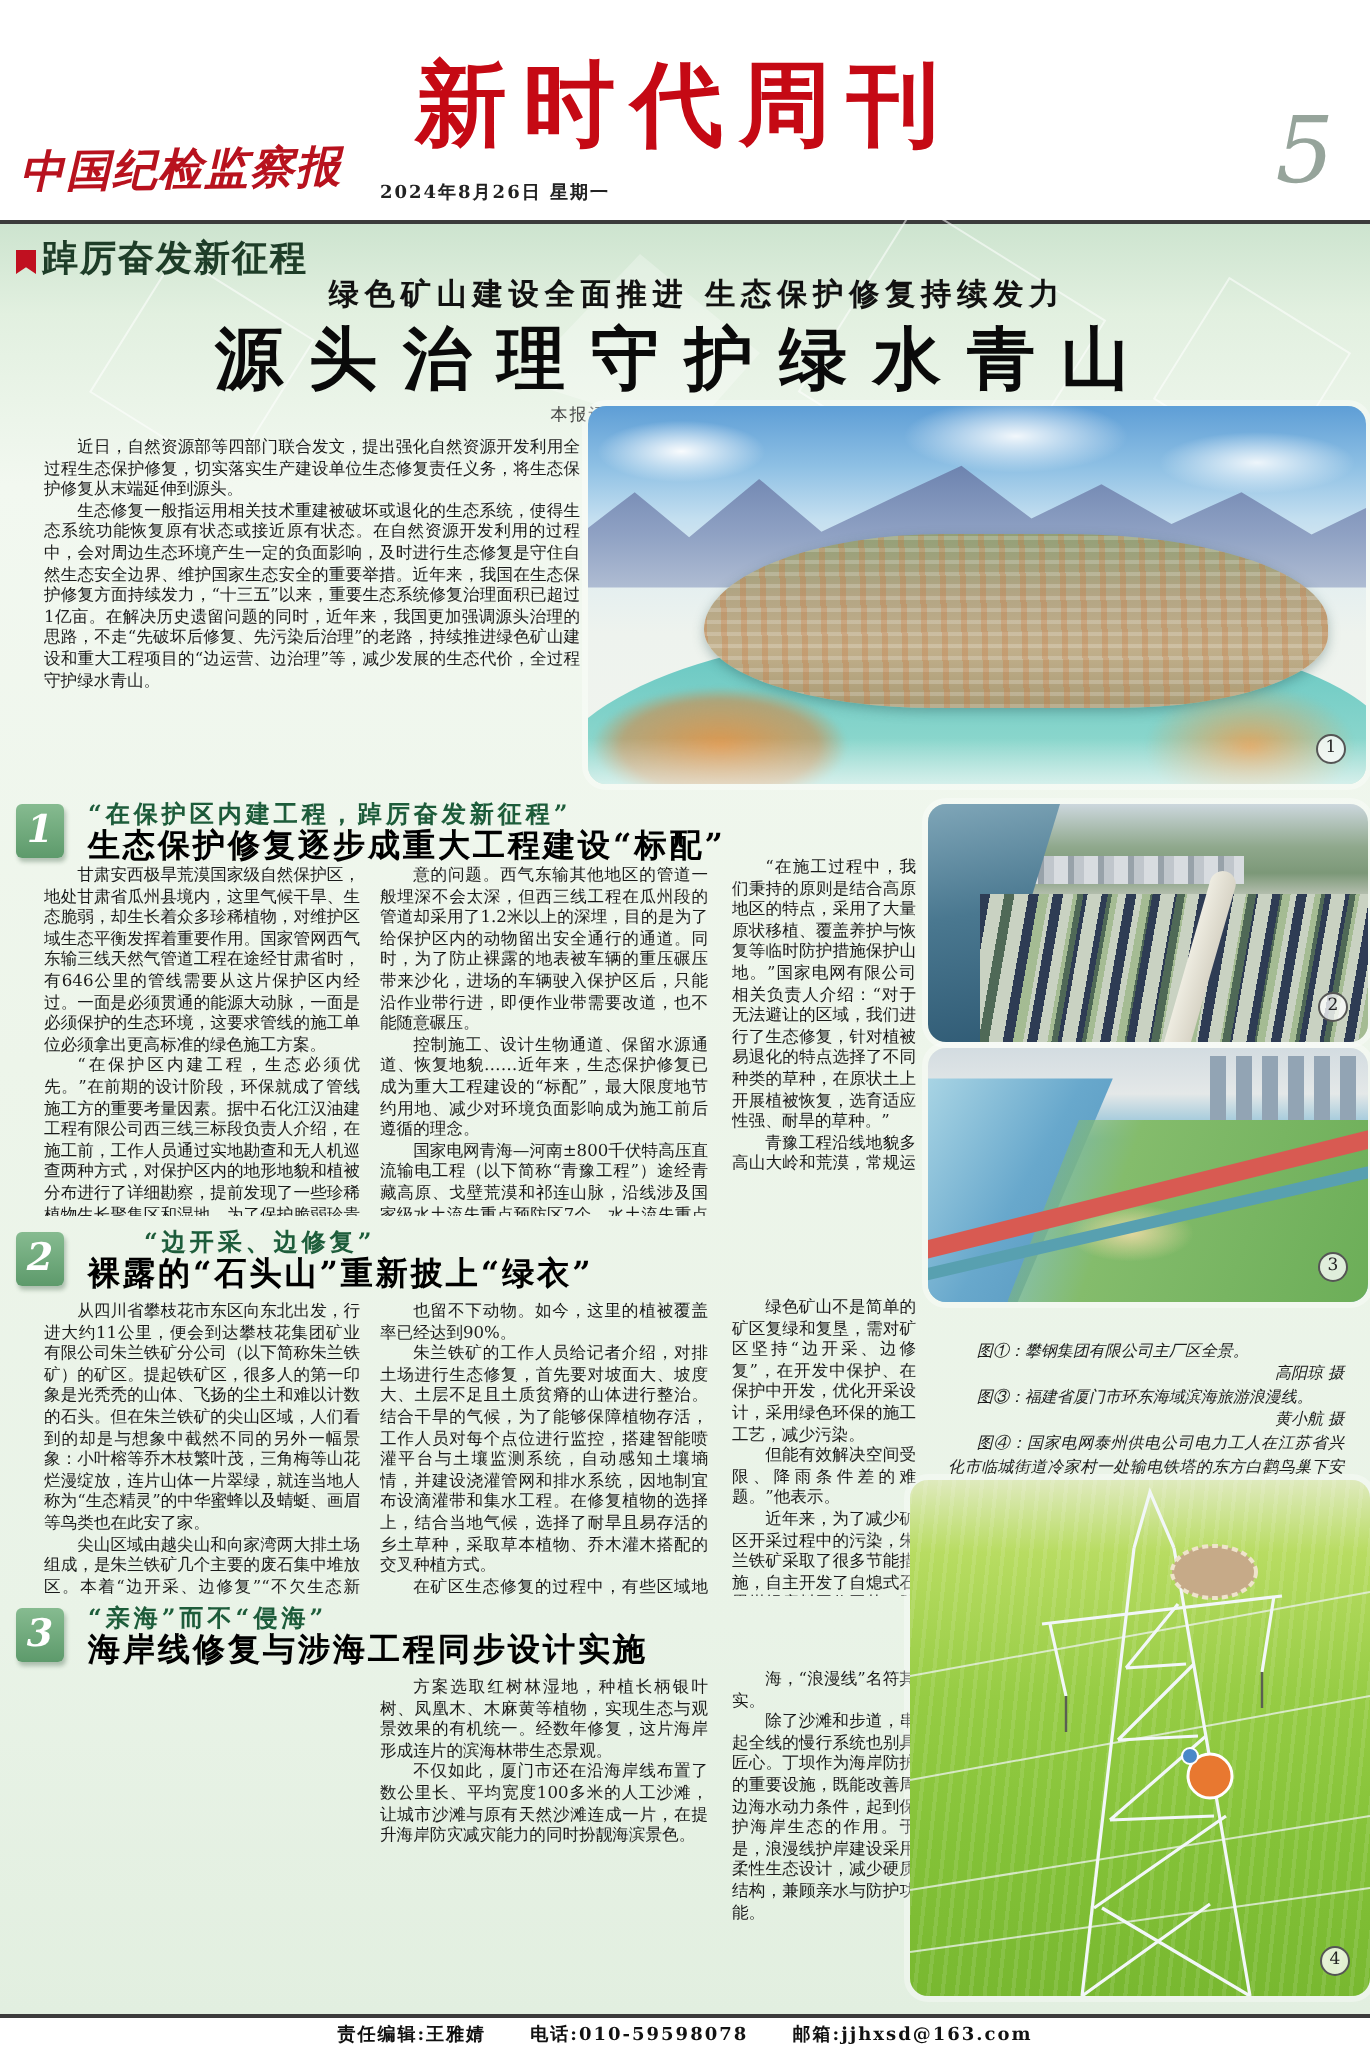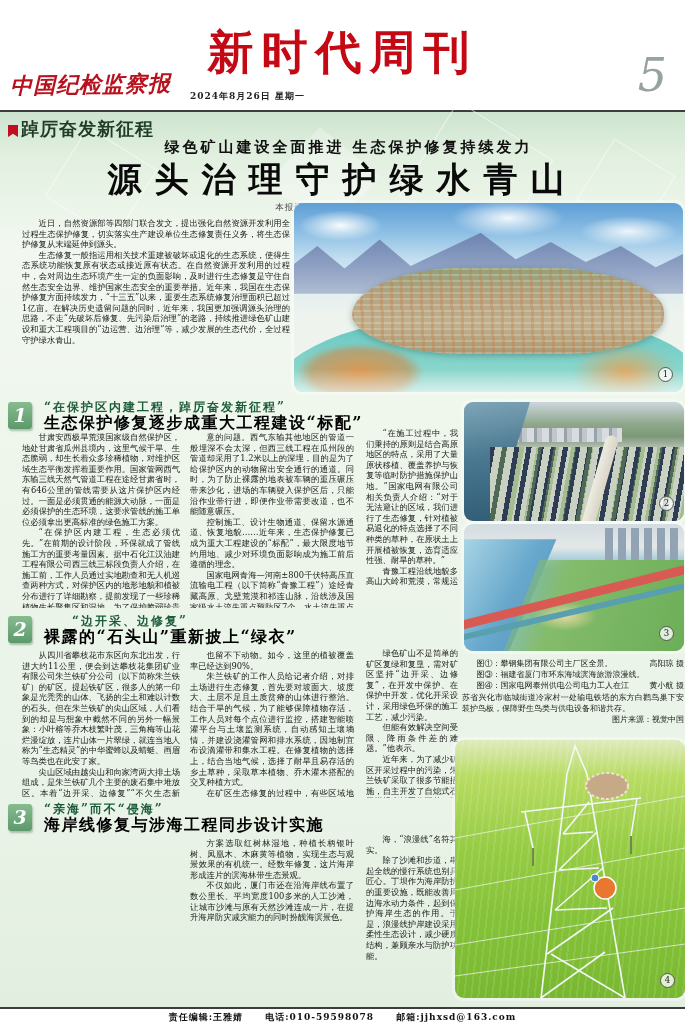--- a/index.html
+++ b/index.html
@@ -93,21 +93,21 @@
   .p3-park{left:18%;right:0;top:28%;bottom:0;
     background:
       radial-gradient(44px 20px at 34% 62%,#e4d8a0,rgba(0,0,0,0) 72%),
       linear-gradient(110deg,rgba(0,0,0,0) 0%,#84bc6c 32%,#6cae58 100%);
     clip-path:polygon(20% 0,100% 0,100% 100%,0 100%);}
   .p3-red{left:-10%;top:52%;width:130%;height:9px;background:#d85a52;transform:rotate(-14deg);border-radius:5px;}
   .p3-teal{left:-6%;top:64%;width:126%;height:6px;background:#58a0b0;transform:rotate(-13deg);border-radius:4px;}
   
   .captions{position:absolute;left:462px;top:658px;width:222px;height:82px;
     font-size:8px;line-height:11.2px;color:#1a1a1a;text-align:justify;}
-  .captions p{margin:0;text-indent:1.8em;}
+  .captions p{margin:12px;text-indent:1.8em;font-style:italic;}
   .cap-credit{float:right;margin-left:6px;}
   
   #photo4{left:455px;top:740px;width:230px;height:258px;}
   .p4-field{inset:0;background:
     repeating-linear-gradient(96deg,rgba(255,255,255,.10) 0 2px,rgba(0,0,0,0) 2px 7px),
     linear-gradient(180deg,#dfeabd 0%,#b8dc62 14%,#96cc44 42%,#84c238 70%,#78b830 100%);}
   .p4-svg{position:absolute;inset:0;width:100%;height:100%;}
   
   .rule-bottom{position:absolute;left:0;right:0;top:1007px;height:2px;background:#3c3c3c;}
   .footer{position:absolute;left:0;right:0;top:1011px;text-align:center;font-size:9px;font-weight:700;color:#111;letter-spacing:1px;}

